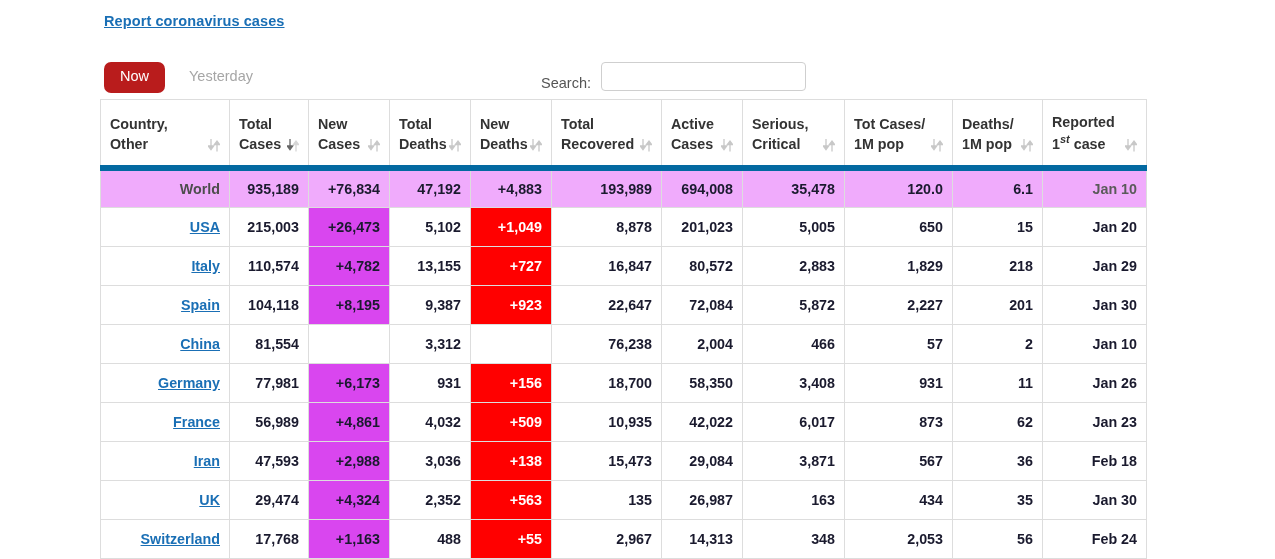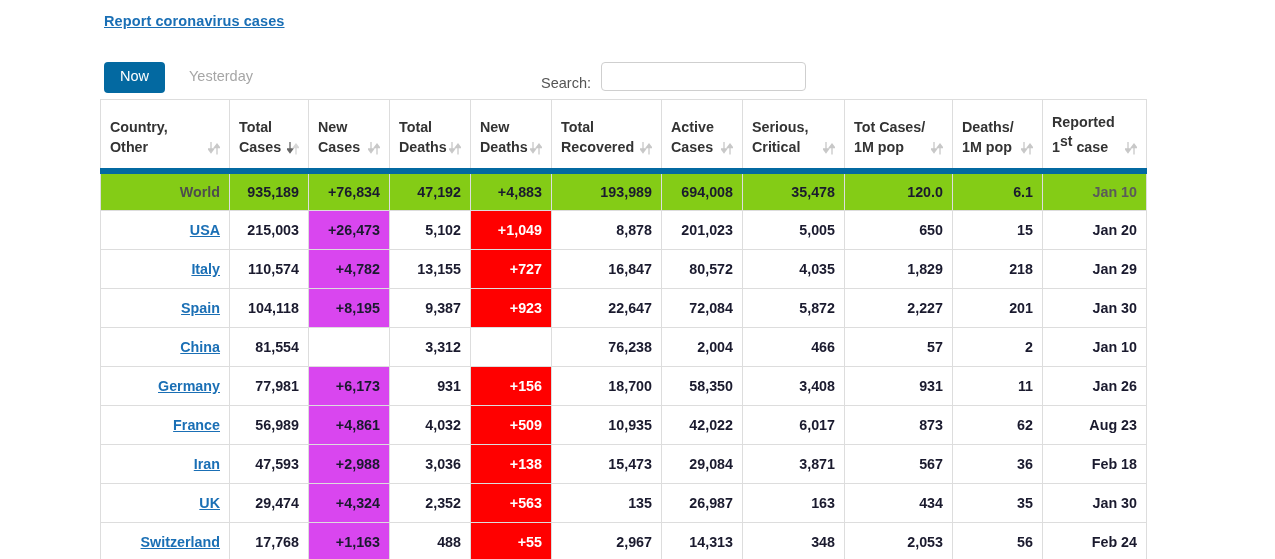--- a/index.html
+++ b/index.html
@@ -47,22 +47,23 @@
   .day-btn {
     font-size: 14.5px;
     padding: 7px 16px 8px 16px;
     border-radius: 4px;
     cursor: pointer;
     line-height: 1.1;
     border: none;
     font-family: "Liberation Sans", sans-serif;
   }
   .day-btn.active {
-    background: #0369a1;
+    background: #b91c1c;
     color: #ffffff;
+    border-radius: 7px;
   }
   .day-btn.inactive {
     background: transparent;
     color: #a6a6a6;
     margin-left: 8px;
   }
 
   
   .searchbar {
     position: absolute;
@@ -124,21 +125,21 @@
     padding-right: 16px;
     position: relative;
   }
   .sorticon {
     position: absolute;
     right: 0px;
     bottom: 1px;
     width: 12px;
     height: 15px;
   }
-  sup { font-size: 14px; vertical-align: super; }
+  sup { font-size: 11px; vertical-align: super; font-style: italic; }
 
   
   table.main tbody td {
     padding: 9px 9px;
     text-align: right;
     color: #1a1a2e;
     font-weight: bold;
     white-space: nowrap;
     height: 39px;
   }
@@ -146,21 +147,21 @@
     text-align: left;
     font-weight: normal;
   }
   td.country a {
     color: #1a6fb5;
     text-decoration: underline;
     font-weight: bold;
     cursor: pointer;
   }
   tr.world td {
-    background: #84cc16;
+    background: #f0abfc;
     color: #4d4d4d;
     font-weight: normal;
   }
   tr.world td.country { color: #4d4d4d; }
 
   td.newcases.hl { background: #d946ef; }
   td.newdeaths.hl {
     background: #ff0000;
     color: #ffffff;
   }
@@ -316,21 +317,21 @@
             <td class="reported">Jan 20</td>
           </tr>
           <tr>
             <td class="country"><a>Italy</a></td>
             <td>110,574</td>
             <td class="newcases hl">+4,782</td>
             <td>13,155</td>
             <td class="newdeaths hl">+727</td>
             <td>16,847</td>
             <td>80,572</td>
-            <td>4,035</td>
+            <td>2,883</td>
             <td>1,829</td>
             <td>218</td>
             <td class="reported">Jan 29</td>
           </tr>
           <tr>
             <td class="country"><a>Spain</a></td>
             <td>104,118</td>
             <td class="newcases hl">+8,195</td>
             <td>9,387</td>
             <td class="newdeaths hl">+923</td>
@@ -371,21 +372,21 @@
             <td class="country"><a>France</a></td>
             <td>56,989</td>
             <td class="newcases hl">+4,861</td>
             <td>4,032</td>
             <td class="newdeaths hl">+509</td>
             <td>10,935</td>
             <td>42,022</td>
             <td>6,017</td>
             <td>873</td>
             <td>62</td>
-            <td class="reported">Aug 23</td>
+            <td class="reported">Jan 23</td>
           </tr>
           <tr>
             <td class="country"><a>Iran</a></td>
             <td>47,593</td>
             <td class="newcases hl">+2,988</td>
             <td>3,036</td>
             <td class="newdeaths hl">+138</td>
             <td>15,473</td>
             <td>29,084</td>
             <td>3,871</td>

